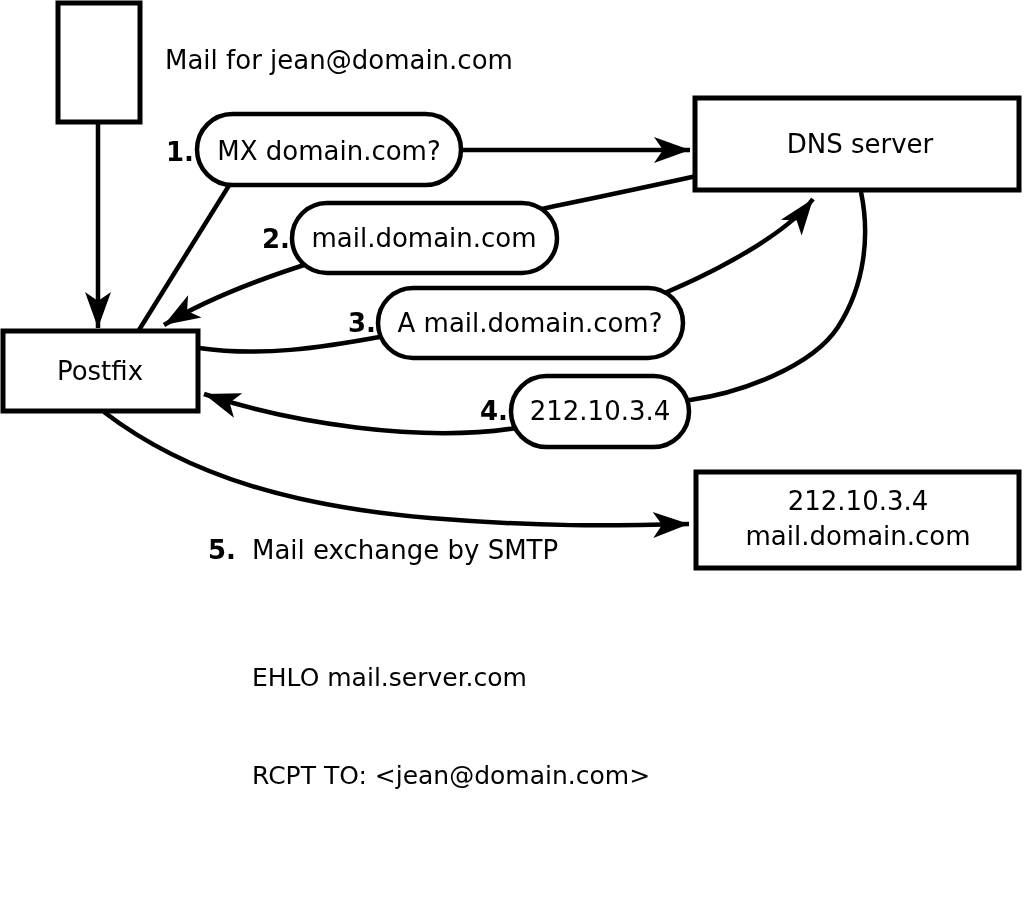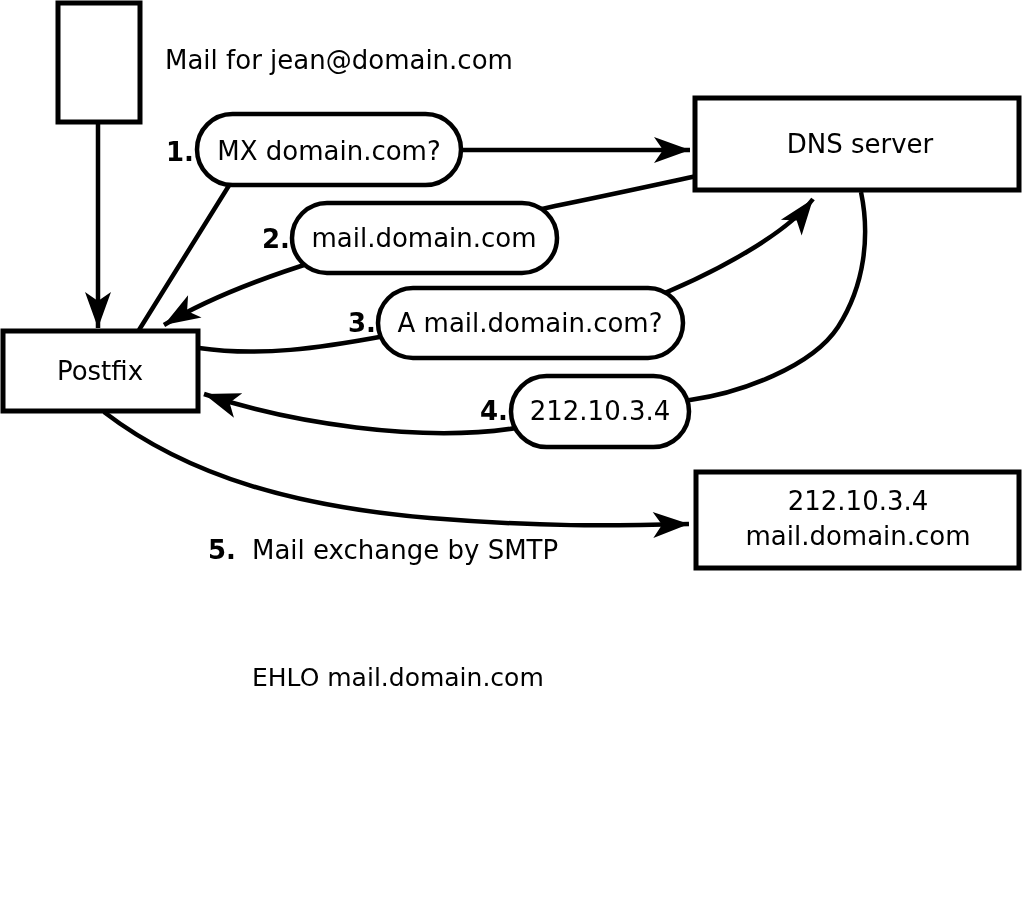--- a/index.html
+++ b/index.html
@@ -103,21 +103,22 @@
   <text class="node-text" x="530" y="332" text-anchor="middle">A mail.domain.com?</text>
 
   <text class="step-number" x="508" y="420" text-anchor="end">4.</text>
   <text class="node-text" x="600" y="420" text-anchor="middle">212.10.3.4</text>
 
   <text class="step-number" x="208" y="559">5.</text>
   <text class="node-text" x="252" y="559">Mail exchange by SMTP</text>
 </svg>
 
 <div class="smtp-block">
-  <div class="smtp-line">EHLO mail.domain.com</div>
+  <div class="smtp-line">EHLO mail.server.com</div>
+  <div class="smtp-line">RCPT TO: &lt;jean@domain.com&gt;</div>
   
   
   
   
   
   
   
 </div>
 
 </body></html>

